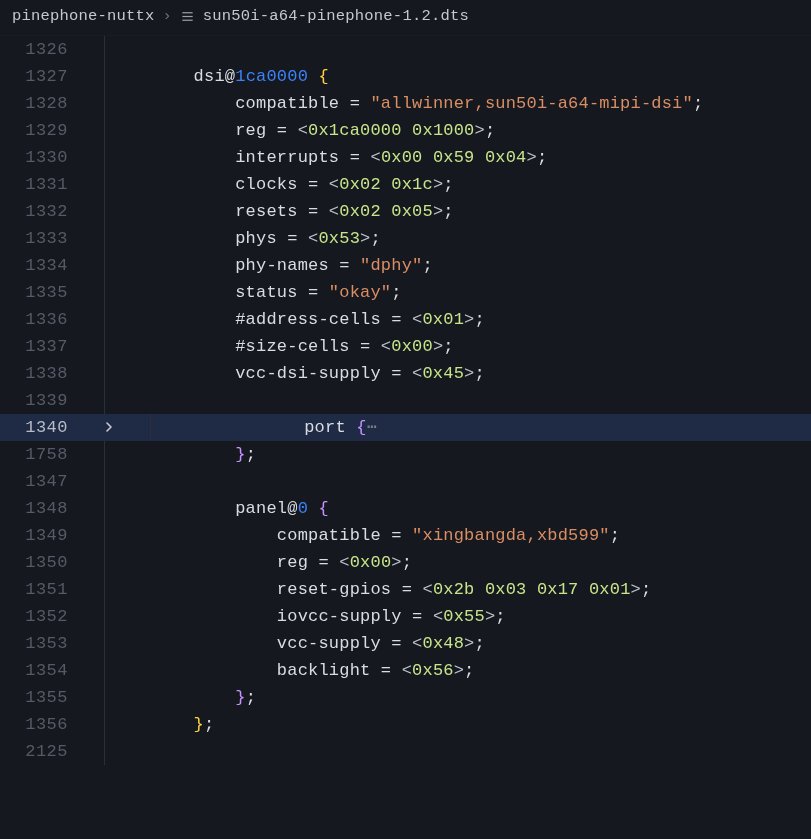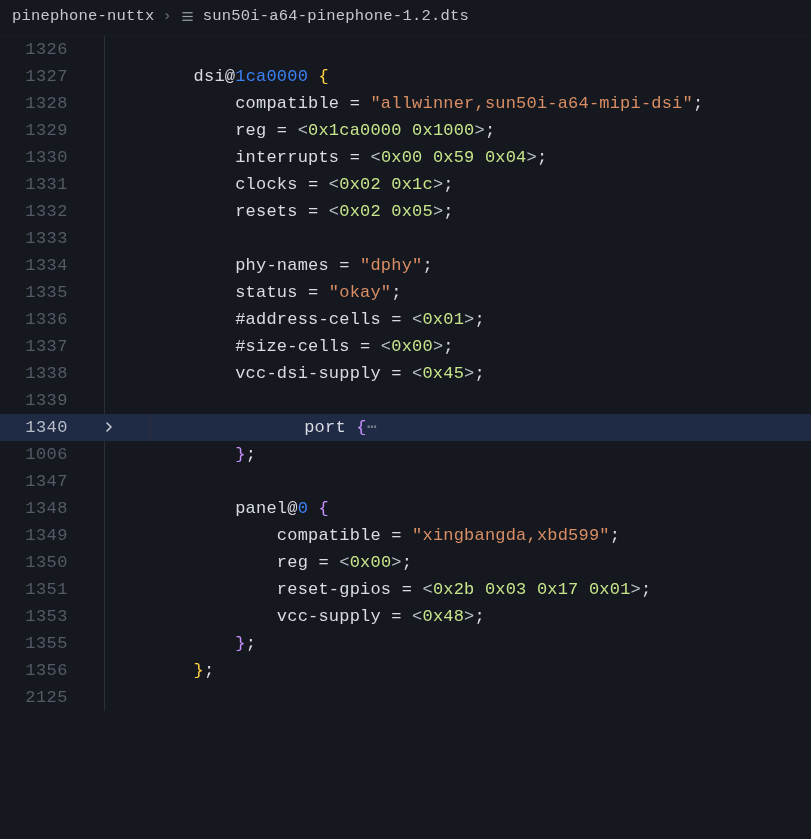--- a/index.html
+++ b/index.html
@@ -151,20 +151,21 @@
     <div class="gutter">1332</div>
     <div class="fold"></div>
       <div class="rule"></div>
     <div class="code">        <span class="tok-ident">resets</span><span class="tok-op"> = </span><span class="tok-angle">&lt;</span><span class="tok-num">0x02</span> <span class="tok-num">0x05</span><span class="tok-angle">&gt;</span><span class="tok-semi">;</span></div>
   </div>
 
   <div class="line">
     <div class="gutter">1333</div>
     <div class="fold"></div>
       <div class="rule"></div>
+    <div class="code">        <span class="tok-ident">phys</span><span class="tok-op"> = </span><span class="tok-angle">&lt;</span><span class="tok-num">0x53</span><span class="tok-angle">&gt;</span><span class="tok-semi">;</span></div>
   </div>
 
   <div class="line">
     <div class="gutter">1334</div>
     <div class="fold"></div>
       <div class="rule"></div>
     <div class="code">        <span class="tok-ident">phy-names</span><span class="tok-op"> = </span><span class="tok-str">"dphy"</span><span class="tok-semi">;</span></div>
   </div>
 
   <div class="line">
@@ -207,21 +208,21 @@
     <div class="fold">
       <svg width="12" height="12" viewBox="0 0 12 12">
           <path d="M4 2l4 4-4 4" fill="none" stroke="#c9ccd4" stroke-width="1.6" stroke-linecap="round" stroke-linejoin="round"></path>
         </svg>
     </div>
     <div class="rule"></div>
     <div class="code">        <span class="tok-ident">port</span> <span class="tok-brace-p">{</span><span class="tok-fold">⋯</span></div>
   </div>
 
   <div class="line">
-    <div class="gutter">1006</div>
+    <div class="gutter">1758</div>
     <div class="fold"></div>
       <div class="rule"></div>
     <div class="code">        <span class="tok-brace-p">}</span><span class="tok-semi">;</span></div>
   </div>
 
   <div class="line">
     <div class="gutter">1347</div>
     <div class="fold"></div>
       <div class="rule"></div>
     <div class="code"></div>
@@ -248,28 +249,40 @@
     <div class="code">            <span class="tok-ident">reg</span><span class="tok-op"> = </span><span class="tok-angle">&lt;</span><span class="tok-num">0x00</span><span class="tok-angle">&gt;</span><span class="tok-semi">;</span></div>
   </div>
 
   <div class="line">
     <div class="gutter">1351</div>
     <div class="fold"></div>
       <div class="rule"></div>
     <div class="code">            <span class="tok-ident">reset-gpios</span><span class="tok-op"> = </span><span class="tok-angle">&lt;</span><span class="tok-num">0x2b</span> <span class="tok-num">0x03</span> <span class="tok-num">0x17</span> <span class="tok-num">0x01</span><span class="tok-angle">&gt;</span><span class="tok-semi">;</span></div>
   </div>
 
+  <div class="line">
+    <div class="gutter">1352</div>
+    <div class="fold"></div>
+      <div class="rule"></div>
+    <div class="code">            <span class="tok-ident">iovcc-supply</span><span class="tok-op"> = </span><span class="tok-angle">&lt;</span><span class="tok-num">0x55</span><span class="tok-angle">&gt;</span><span class="tok-semi">;</span></div>
+  </div>
 
   <div class="line">
     <div class="gutter">1353</div>
     <div class="fold"></div>
       <div class="rule"></div>
     <div class="code">            <span class="tok-ident">vcc-supply</span><span class="tok-op"> = </span><span class="tok-angle">&lt;</span><span class="tok-num">0x48</span><span class="tok-angle">&gt;</span><span class="tok-semi">;</span></div>
   </div>
 
+  <div class="line">
+    <div class="gutter">1354</div>
+    <div class="fold"></div>
+      <div class="rule"></div>
+    <div class="code">            <span class="tok-ident">backlight</span><span class="tok-op"> = </span><span class="tok-angle">&lt;</span><span class="tok-num">0x56</span><span class="tok-angle">&gt;</span><span class="tok-semi">;</span></div>
+  </div>
 
   <div class="line">
     <div class="gutter">1355</div>
     <div class="fold"></div>
       <div class="rule"></div>
     <div class="code">        <span class="tok-brace-p">}</span><span class="tok-semi">;</span></div>
   </div>
 
   <div class="line">
     <div class="gutter">1356</div>

